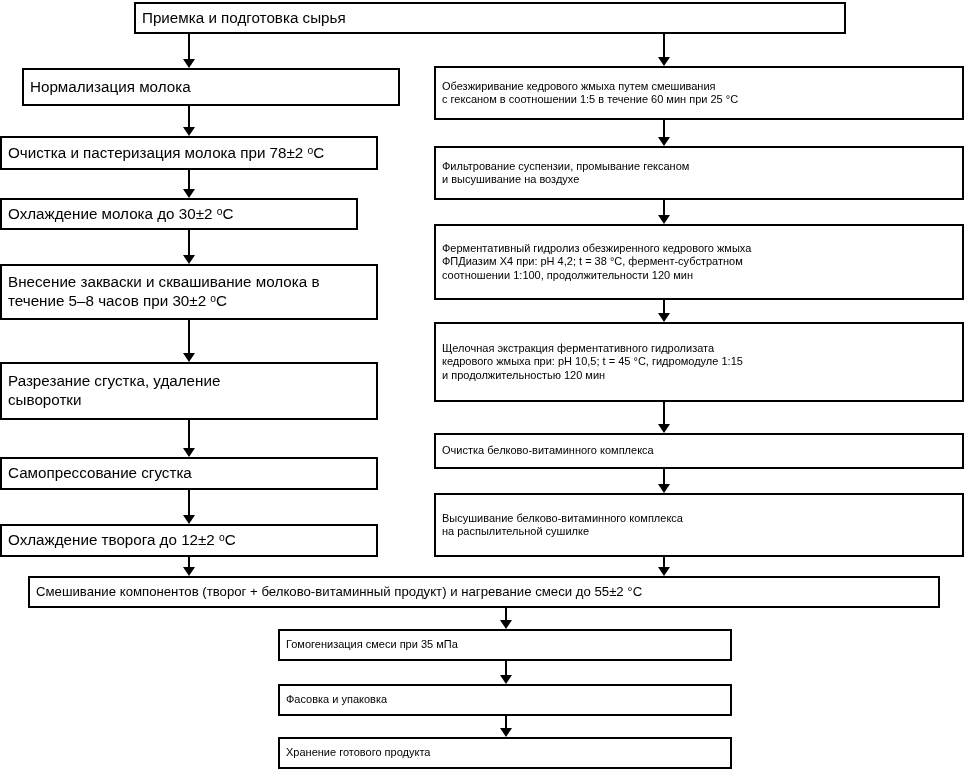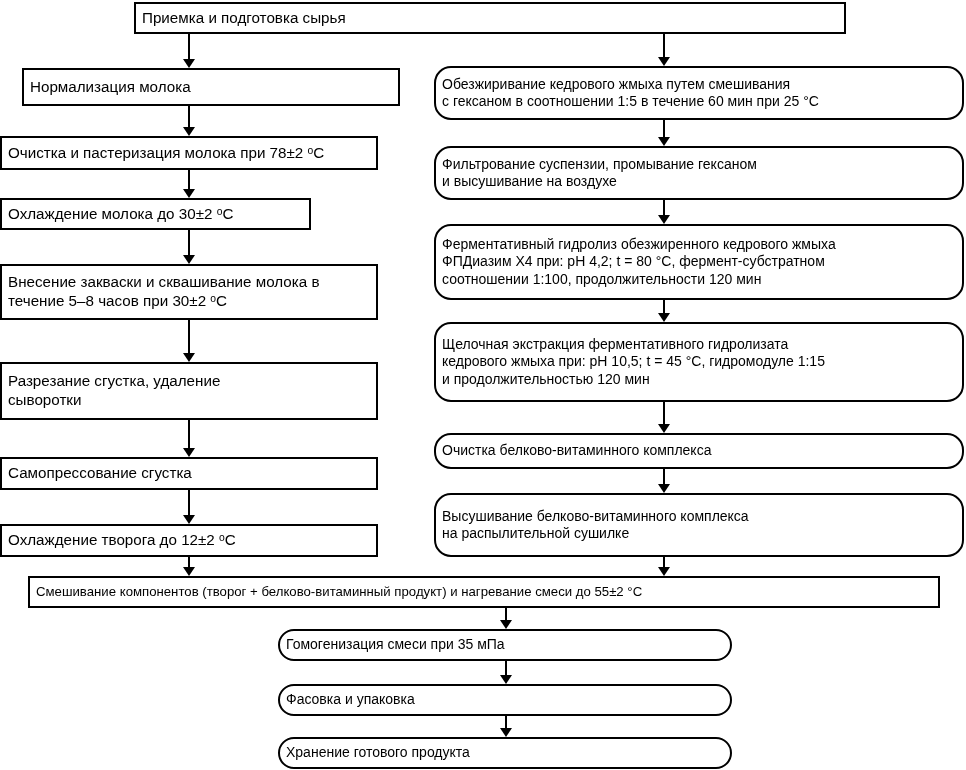--- a/index.html
+++ b/index.html
@@ -31,21 +31,21 @@
     line-height: 1.22;
     padding: 2px 6px;
     white-space: pre-line;
   }
   .node .txt {
     display: block;
     width: 100%;
     white-space: pre-line;
   }
   .fs15 { font-size: 15.2px; }
-  .fs14 { font-size: 14px; border-radius: 17px; }
+  .fs14 { font-size: 11px; }
   .fs13 { font-size: 13.2px; }
 
   
   .conn {
     position: absolute;
   }
   .conn .stem {
     position: absolute;
     width: 2px;
     background: #000000;
@@ -72,21 +72,21 @@
   </div>
 
   <div class="node fs15" style="left: 0px; top: 68px; width: 378px; height: 38px; margin-left: 22px;">
     <span class="txt">Нормализация молока</span>
   </div>
 
   <div class="node fs15" style="left: 0px; top: 136px; width: 378px; height: 34px;">
     <span class="txt">Очистка и пастеризация молока при 78±2 ᵒС</span>
   </div>
 
-  <div class="node fs15" style="left: 0px; top: 198px; width: 311px; height: 32px;">
+  <div class="node fs15" style="left: 0px; top: 198px; width: 358px; height: 32px;">
     <span class="txt">Охлаждение молока до 30±2 ᵒС</span>
   </div>
 
   <div class="node fs15" style="left: 0px; top: 264px; width: 378px; height: 56px;">
     <span class="txt">Внесение закваски и сквашивание молока в
 течение 5–8 часов при 30±2 ᵒС</span>
   </div>
 
   <div class="node fs15" style="left: 0px; top: 362px; width: 378px; height: 58px;">
     <span class="txt">Разрезание сгустка, удаление
@@ -106,21 +106,21 @@
 с гексаном в соотношении 1:5 в течение 60 мин при 25 °С</span>
   </div>
 
   <div class="node fs14" style="left: 434px; top: 146px; width: 530px; height: 54px;">
     <span class="txt">Фильтрование суспензии, промывание гексаном
 и высушивание на воздухе</span>
   </div>
 
   <div class="node fs14" style="left: 434px; top: 224px; width: 530px; height: 76px;">
     <span class="txt">Ферментативный гидролиз обезжиренного кедрового жмыха
-ФПДиазим Х4 при: pH 4,2; t = 80 °С, фермент-субстратном
+ФПДиазим Х4 при: pH 4,2; t = 38 °С, фермент-субстратном
 соотношении 1:100, продолжительности 120 мин</span>
   </div>
 
   <div class="node fs14" style="left: 434px; top: 322px; width: 530px; height: 80px;">
     <span class="txt">Щелочная экстракция ферментативного гидролизата
 кедрового жмыха при: pH 10,5; t = 45 °С, гидромодуле 1:15
 и продолжительностью 120 мин</span>
   </div>
 
   <div class="node fs14" style="left: 434px; top: 433px; width: 530px; height: 36px;">

